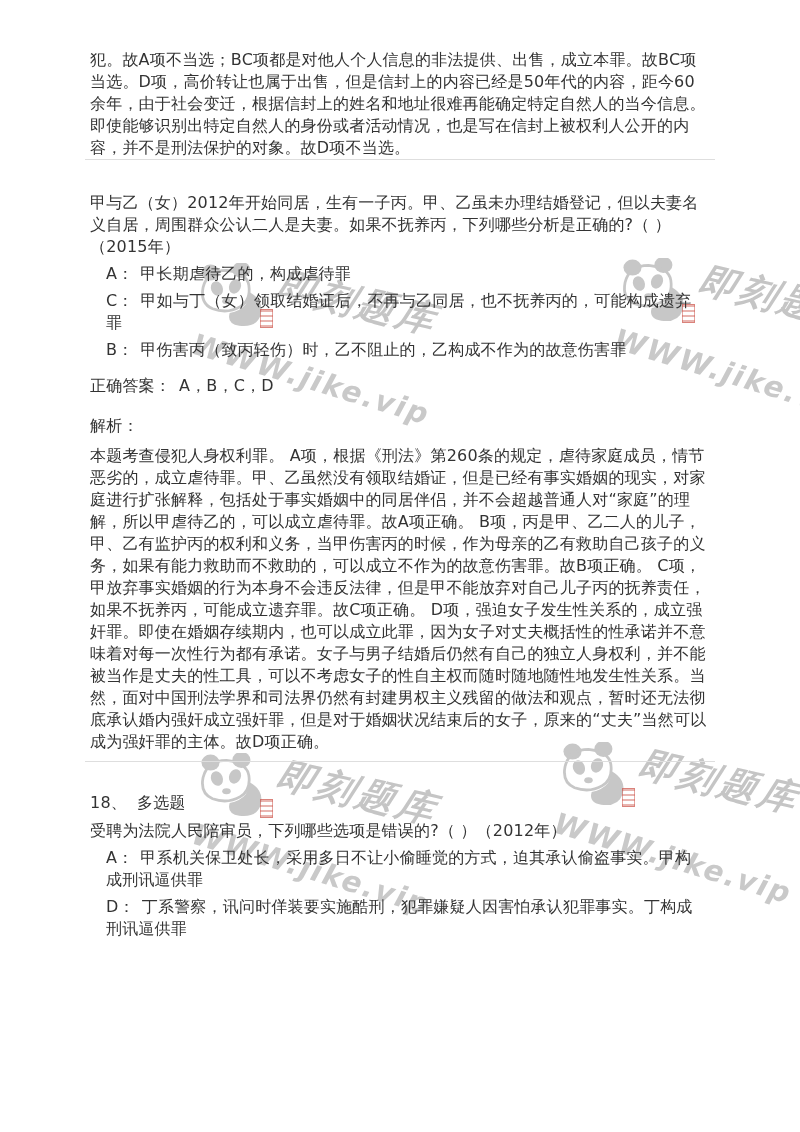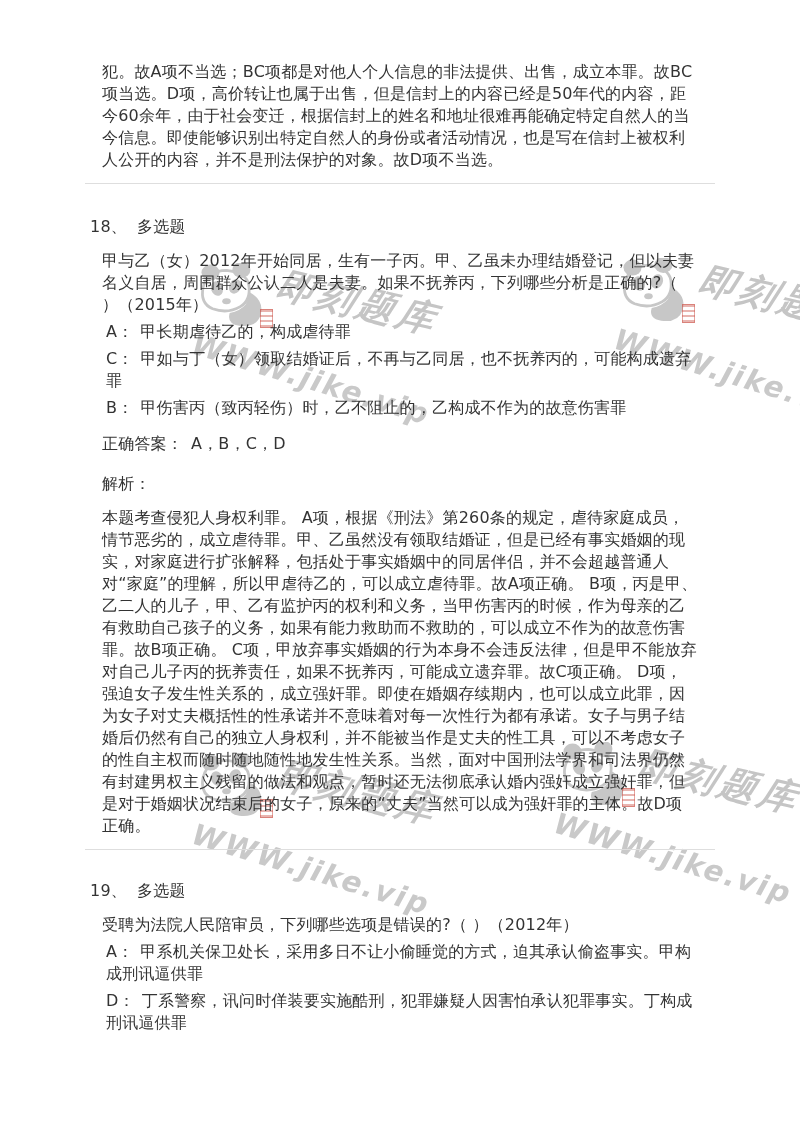--- a/index.html
+++ b/index.html
@@ -42,21 +42,21 @@
   #wm2 { left: 618px; top: 258px; }
   #wm3 { left: 196px; top: 753px; }
   #wm4 { left: 558px; top: 742px; }
 
   
   .content {
     position: relative; z-index: 1;
     padding: 49px 90px 0 90px;
   }
   .body-text {
-    margin: 12px;
+    margin: 0;
     font-size: 16px;
     line-height: 22px;
     color: #333333;
     letter-spacing: 0.2px;
   }
   .divider {
     border: none;
     border-top: 1px solid #dedede;
     margin: 0 -5px 32px -5px;
     height: 0;
@@ -147,44 +147,41 @@
 
 </div>
 
 <main class="content">
 
   <p class="body-text">犯。故A项不当选；BC项都是对他人个人信息的非法提供、出售，成立本罪。故BC项当选。D项，高价转让也属于出售，但是信封上的内容已经是50年代的内容，距今60余年，由于社会变迁，根据信封上的姓名和地址很难再能确定特定自然人的当今信息。即使能够识别出特定自然人的身份或者活动情况，也是写在信封上被权利人公开的内容，并不是刑法保护的对象。故D项不当选。</p>
 
   <div class="divider"></div>
 
   <section>
-    <p class="body-text q-title">
-      <span>18、</span><span class="q-type">多选题</span>
-    </p>
     <p class="body-text q-stem">甲与乙（女）2012年开始同居，生有一子丙。甲、乙虽未办理结婚登记，但以夫妻名义自居，周围群众公认二人是夫妻。如果不抚养丙，下列哪些分析是正确的?（ ）（2015年）</p>
 
     <div>
       <p class="body-text option"><span class="opt-label">A：</span><span>甲长期虐待乙的，构成虐待罪</span></p>
       <p class="body-text option"><span class="opt-label">C：</span><span>甲如与丁（女）领取结婚证后，不再与乙同居，也不抚养丙的，可能构成遗弃罪</span></p>
       <p class="body-text option"><span class="opt-label">B：</span><span>甲伤害丙（致丙轻伤）时，乙不阻止的，乙构成不作为的故意伤害罪</span></p>
     </div>
 
     <p class="body-text answer-row">
       <span class="answer-label-span">正确答案：</span><span>A，B，C，D</span>
     </p>
 
     <p class="body-text analysis-label">解析：</p>
     <p class="body-text analysis-text">本题考查侵犯人身权利罪。 A项，根据《刑法》第260条的规定，虐待家庭成员，情节恶劣的，成立虐待罪。甲、乙虽然没有领取结婚证，但是已经有事实婚姻的现实，对家庭进行扩张解释，包括处于事实婚姻中的同居伴侣，并不会超越普通人对“家庭”的理解，所以甲虐待乙的，可以成立虐待罪。故A项正确。 B项，丙是甲、乙二人的儿子，甲、乙有监护丙的权利和义务，当甲伤害丙的时候，作为母亲的乙有救助自己孩子的义务，如果有能力救助而不救助的，可以成立不作为的故意伤害罪。故B项正确。 C项，甲放弃事实婚姻的行为本身不会违反法律，但是甲不能放弃对自己儿子丙的抚养责任，如果不抚养丙，可能成立遗弃罪。故C项正确。 D项，强迫女子发生性关系的，成立强奸罪。即使在婚姻存续期内，也可以成立此罪，因为女子对丈夫概括性的性承诺并不意味着对每一次性行为都有承诺。女子与男子结婚后仍然有自己的独立人身权利，并不能被当作是丈夫的性工具，可以不考虑女子的性自主权而随时随地随性地发生性关系。当然，面对中国刑法学界和司法界仍然有封建男权主义残留的做法和观点，暂时还无法彻底承认婚内强奸成立强奸罪，但是对于婚姻状况结束后的女子，原来的“丈夫”当然可以成为强奸罪的主体。故D项正确。</p>
   </section>
 
   <div class="divider second"></div>
 
   <section>
     <p class="body-text q-title">
-      <span>19、</span><span class="q-type">多选题</span>
+      <span>18、</span><span class="q-type">多选题</span>
     </p>
     <p class="body-text q-stem">受聘为法院人民陪审员，下列哪些选项是错误的?（ ）（2012年）</p>
 
     <div>
       <p class="body-text option"><span class="opt-label">A：</span><span>甲系机关保卫处长，采用多日不让小偷睡觉的方式，迫其承认偷盗事实。甲构成刑讯逼供罪</span></p>
       <p class="body-text option"><span class="opt-label">D：</span><span>丁系警察，讯问时佯装要实施酷刑，犯罪嫌疑人因害怕承认犯罪事实。丁构成刑讯逼供罪</span></p>
     </div>
   </section>
 
 </main>

